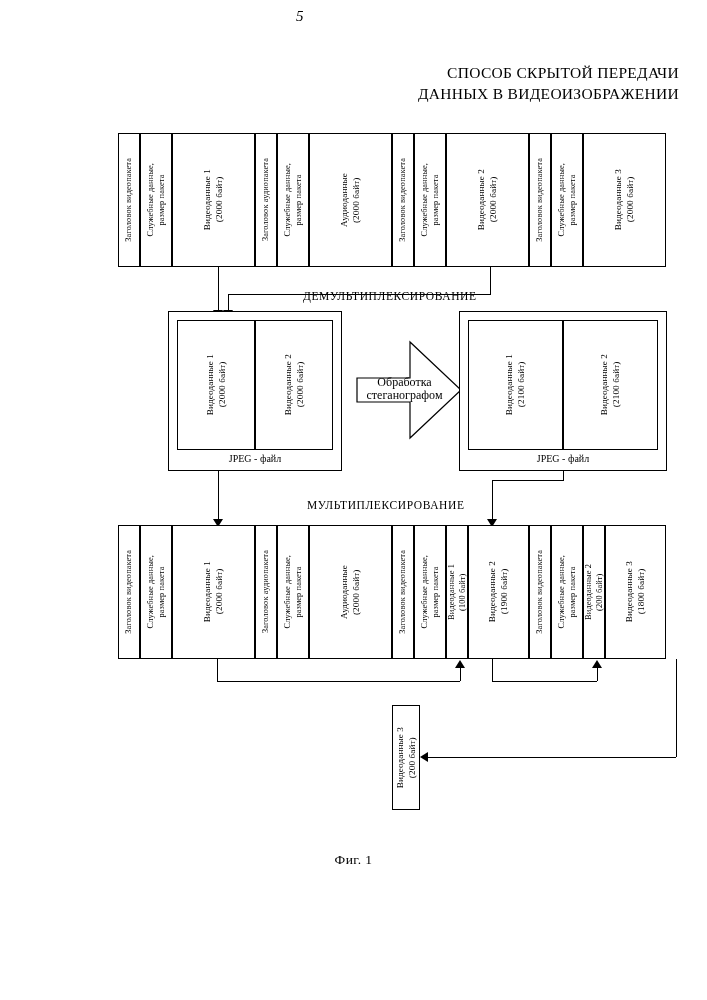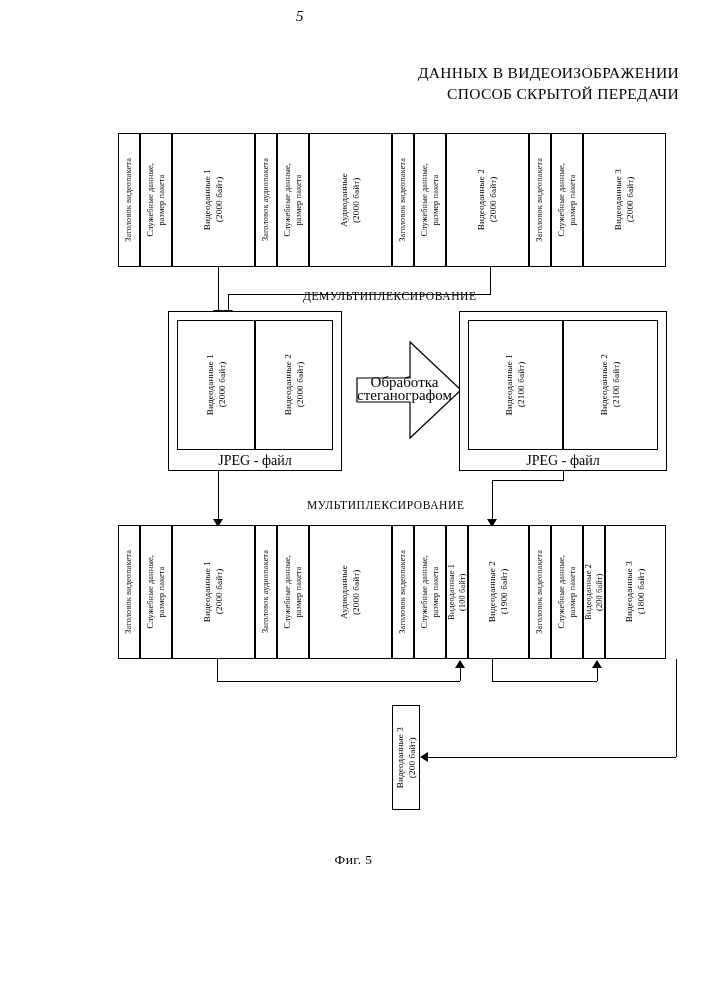--- a/index.html
+++ b/index.html
@@ -73,21 +73,21 @@
   }
 
   .label {
     position: absolute;
     font-size: 11.5px;
     letter-spacing: 0.6px;
     white-space: nowrap;
   }
   .jpeg-label {
     position: absolute;
-    font-size: 14px;
+    font-size: 10px;
     text-align: center;
     white-space: nowrap;
   }
 
   
   .hline {
     position: absolute;
     height: 0;
     border-top: 1px solid #000;
   }
@@ -116,21 +116,21 @@
     border-top: 5px solid transparent;
     border-bottom: 5px solid transparent;
     border-right: 8px solid #000;
   }
 
   .block-arrow {
     position: absolute;
   }
   .block-arrow-text {
     position: absolute;
-    font-size: 15px;
+    font-size: 12px;
     line-height: 13px;
     text-align: center;
     white-space: pre-line;
   }
 
   .fig-caption {
     position: absolute;
     left: 0;
     top: 852px;
     width: 707px;
@@ -140,22 +140,22 @@
   }
 </style>
 </head>
 <body>
 
 <div id="page">
 
   <div class="page-number">5</div>
 
   <div class="doc-title">
+    <div>СПОСОБ СКРЫТОЙ ПЕРЕДАЧИ</div>
     <div>ДАННЫХ В ВИДЕОИЗОБРАЖЕНИИ</div>
-    <div>СПОСОБ СКРЫТОЙ ПЕРЕДАЧИ</div>
   </div>
 
   <div id="top-stream">
       <div class="vcell" style="left: 118px; top: 133px; width: 22px; height: 134px;">
         <span class="vtext">Заголовок видеопакета</span>
       </div>
       <div class="vcell" style="left: 140px; top: 133px; width: 32px; height: 134px;">
         <span class="vtext">Служебные данные,
 размер пакета</span>
       </div>
@@ -317,15 +317,15 @@
 
   <div class="vline" style="left:676px; top:659px; height:98px;"></div>
   <div class="hline" style="left:428px; top:757px; width:248px;"></div>
   <div class="arrow-left" style="left:420px; top:752px;"></div>
 
   <div class="vcell" style="left:392px; top:705px; width:28px; height:105px;">
     <span class="vtext big">Видеоданные 3
 (200 байт)</span>
   </div>
 
-  <div class="fig-caption">Фиг. 5</div>
+  <div class="fig-caption">Фиг. 1</div>
 
 </div>
 
 </body></html>

